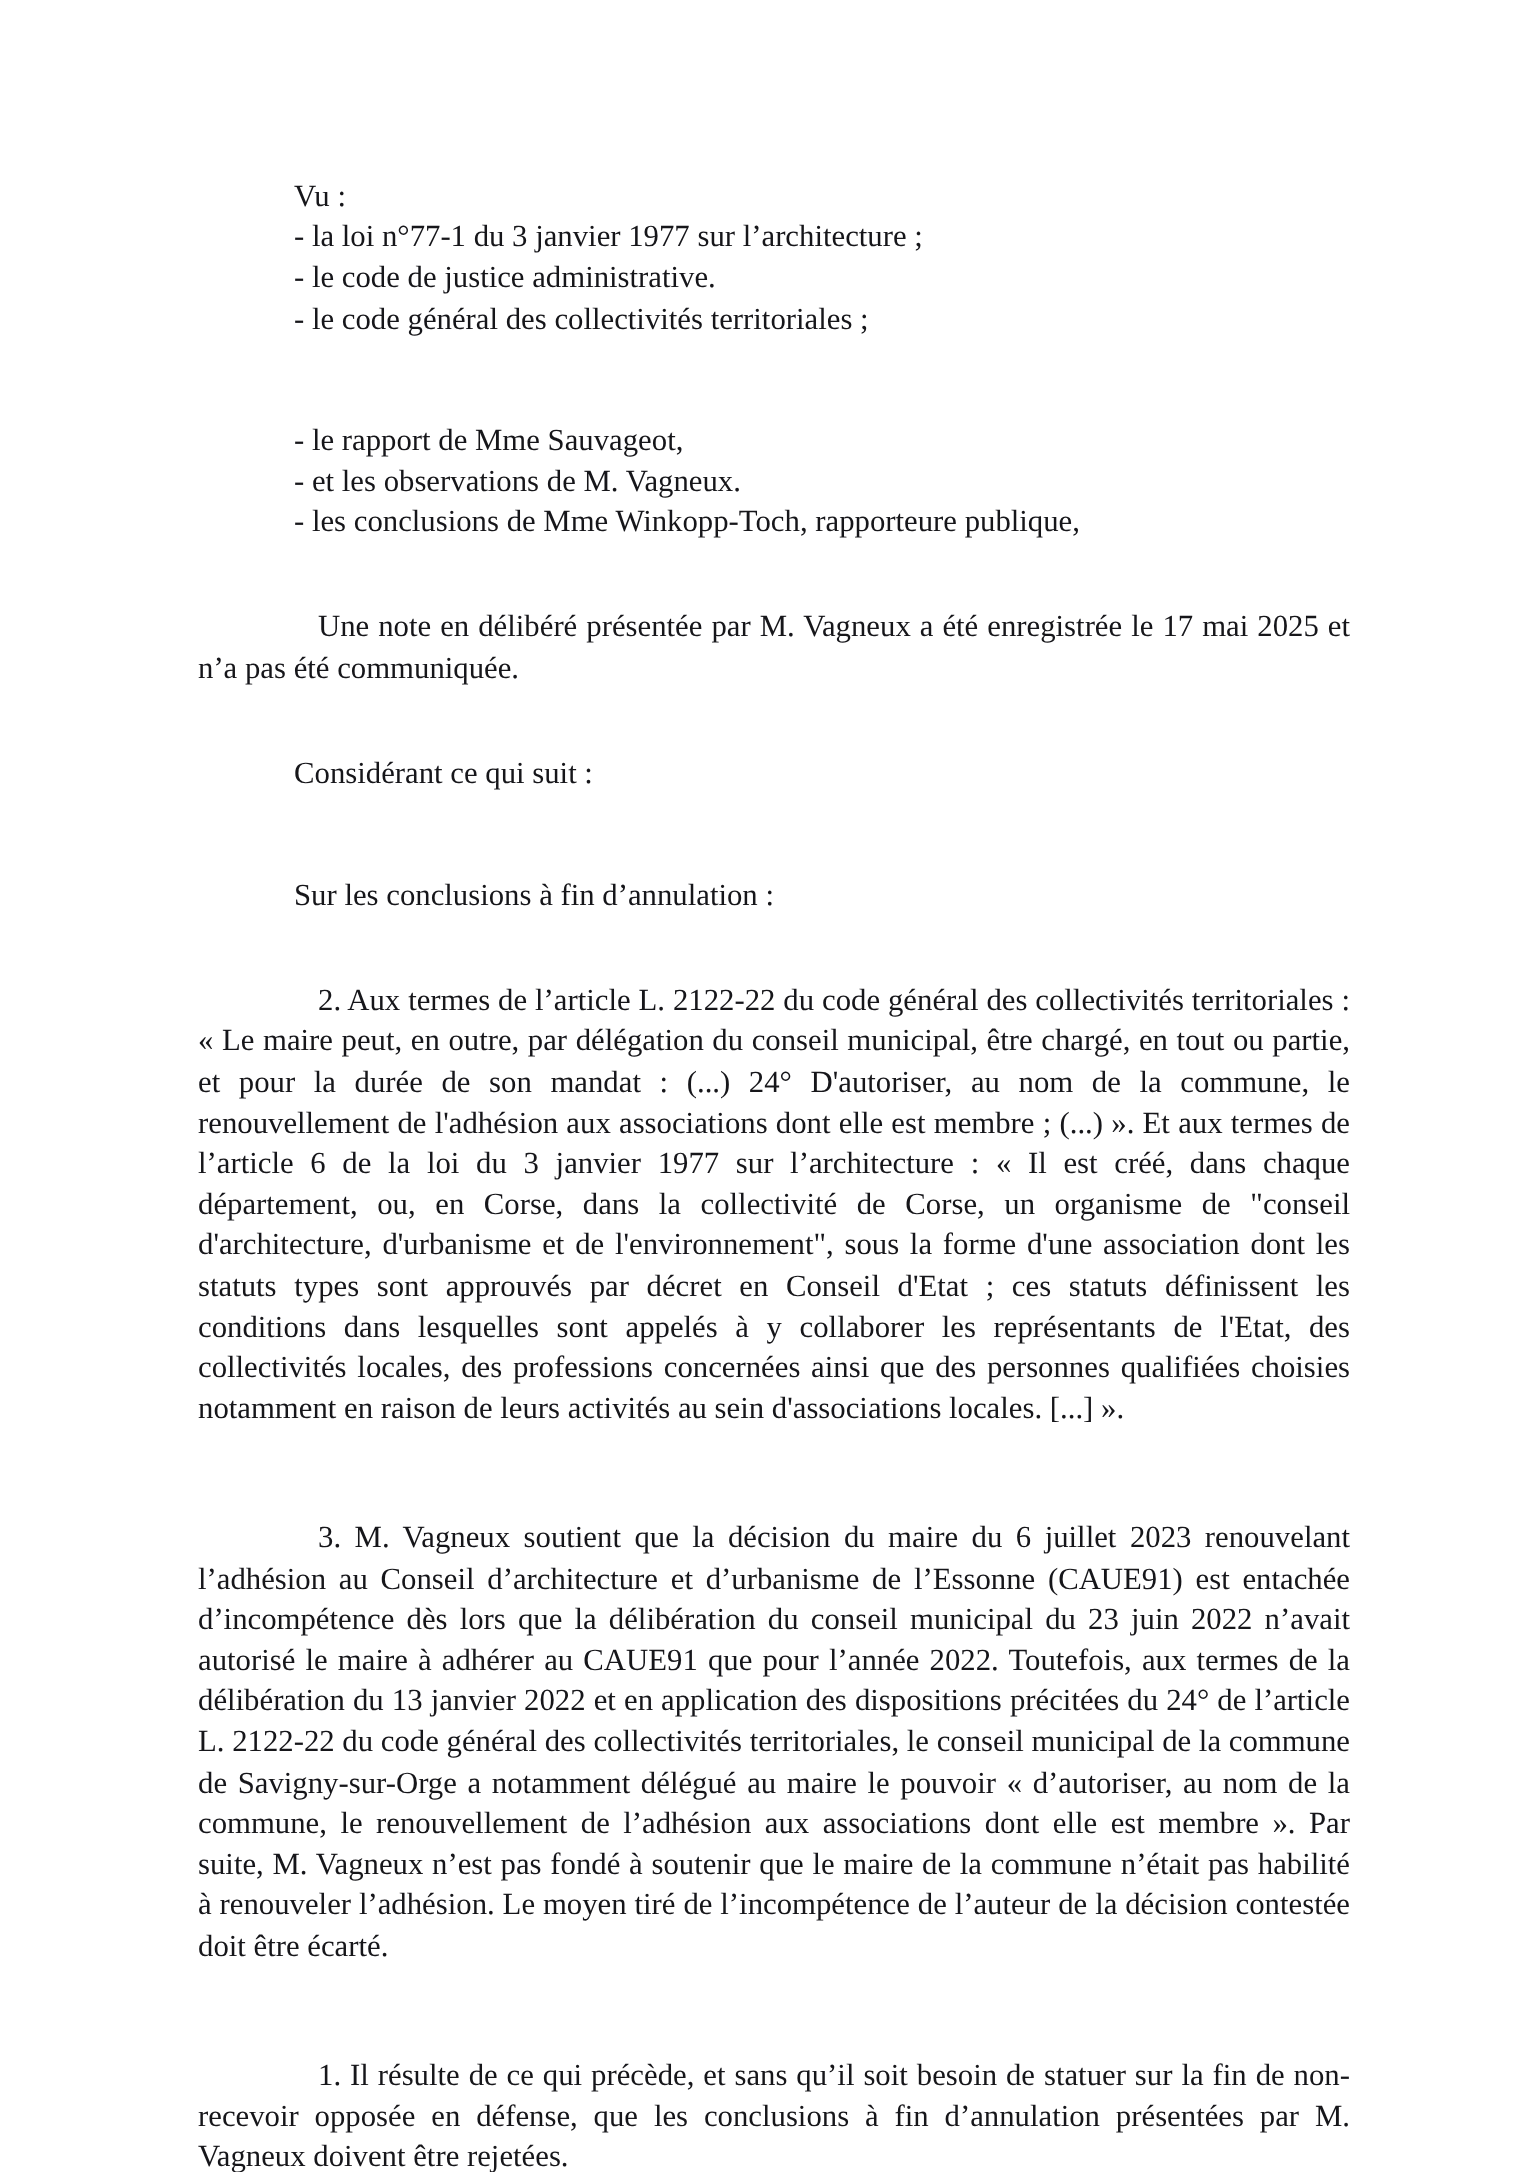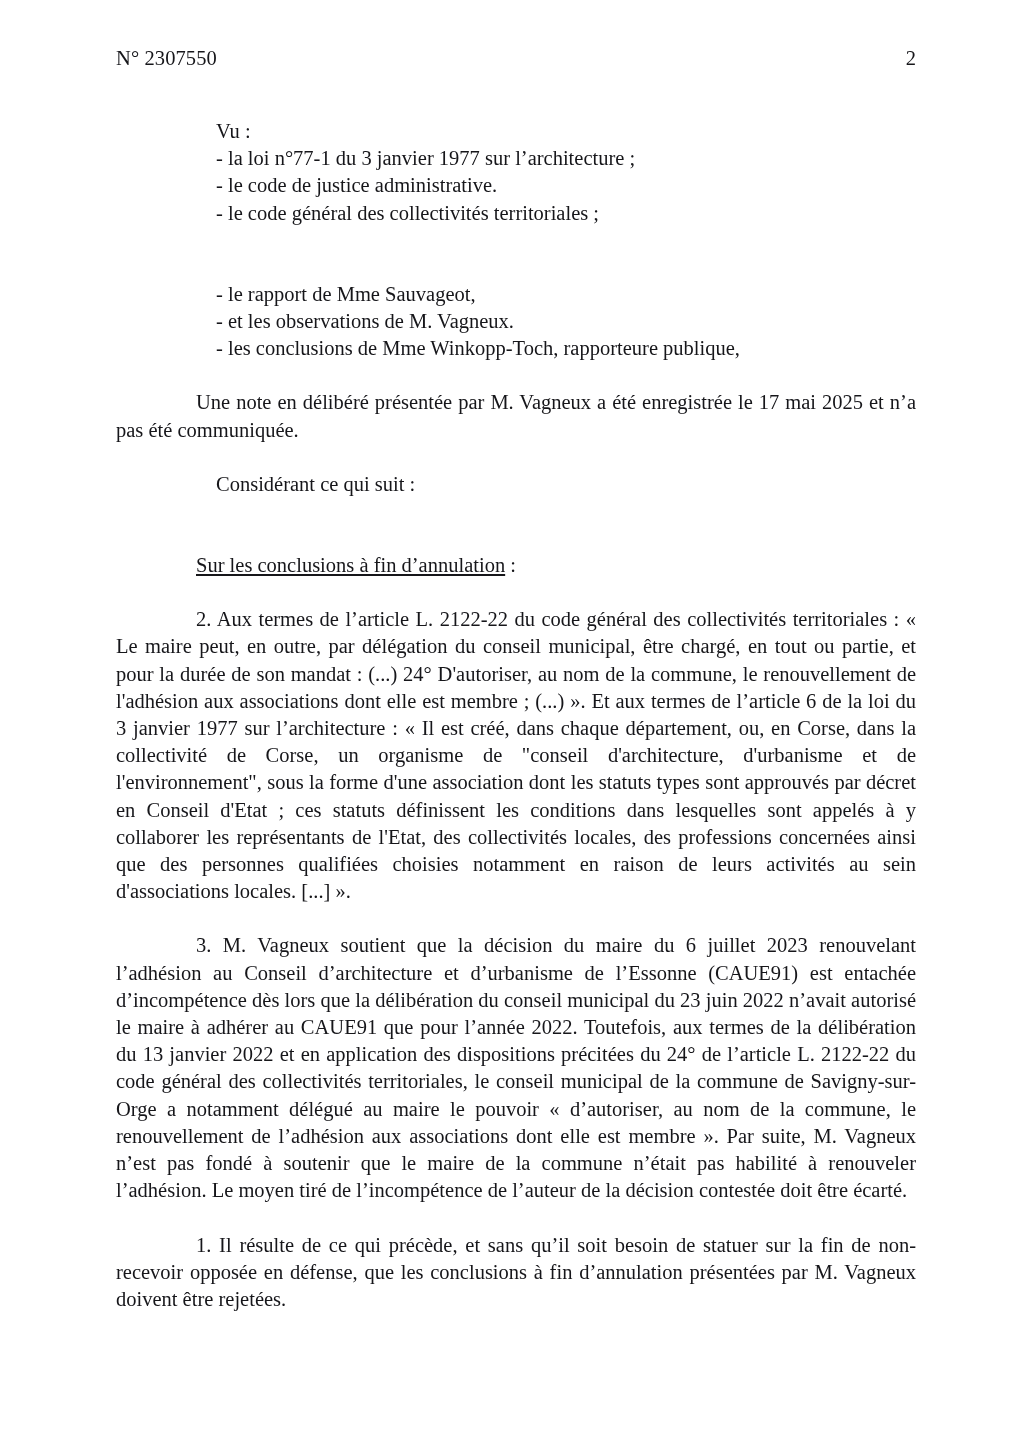--- a/index.html
+++ b/index.html
@@ -40,49 +40,45 @@
   
   .content {
     position: absolute;
     left: 116px;
     top: 118px;
     width: 800px;
     font-size: 20.5px;
     line-height: 27.2px;
   }
   p {
-    margin: 0;
+    margin: 16px;
     text-align: justify;
     text-justify: inter-word;
     hyphens: none;
   }
   p.indent { text-indent: 80px; }
   .gap { height: 27px; }
 
   
   .block {
     margin: 0;
     padding-left: 80px;
     text-align: left;
   }
-  .block div { white-space: pre; margin-left: 20px; }
+  .block div { white-space: pre; }
 
-  .uline { text-decoration: underline; text-underline-offset: 2px; }
+  .uline { text-underline-offset: 2px; }
   .ital { }
   .heading-wrap { padding-left: 80px; }
 </style>
 </head>
 <body>
 
 <div class="page">
 
-  <div class="header">
-    <span class="case-no">N° 2307550</span>
-    <span class="page-no">2</span>
-  </div>
 
   <div class="content">
 
     <div class="block">
       <div>Vu :</div>
       <div>- la loi n°77-1 du 3 janvier 1977 sur l’architecture ;</div>
       <div>- le code de justice administrative.</div>
       <div>- le code général des collectivités territoriales ;</div>
     </div>
 

